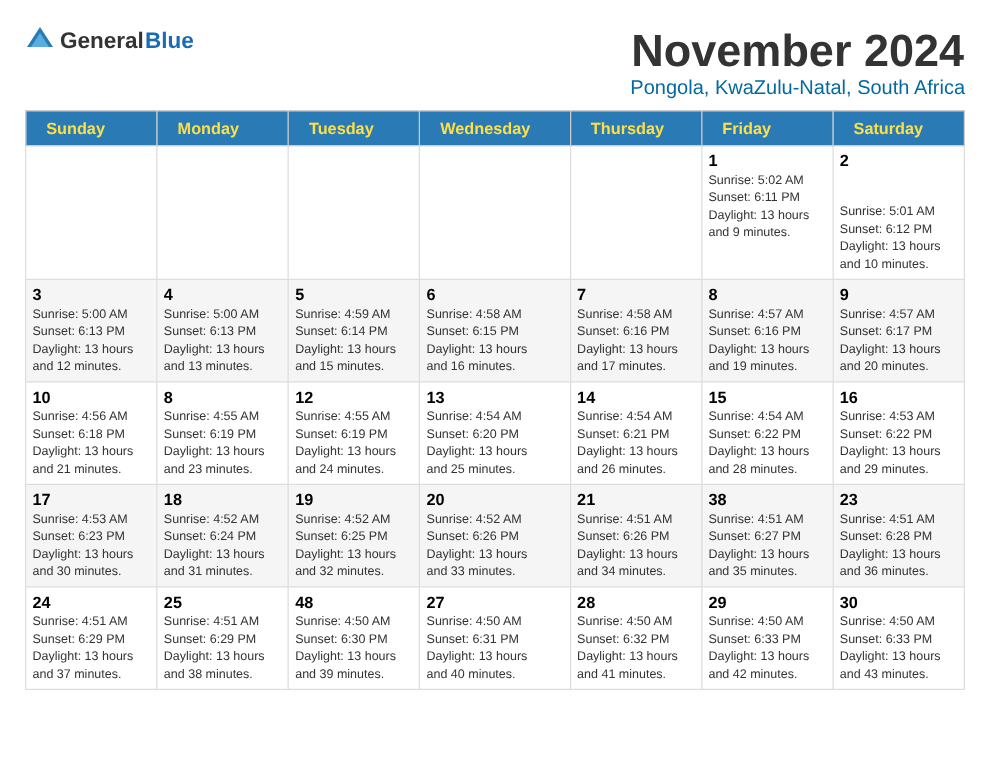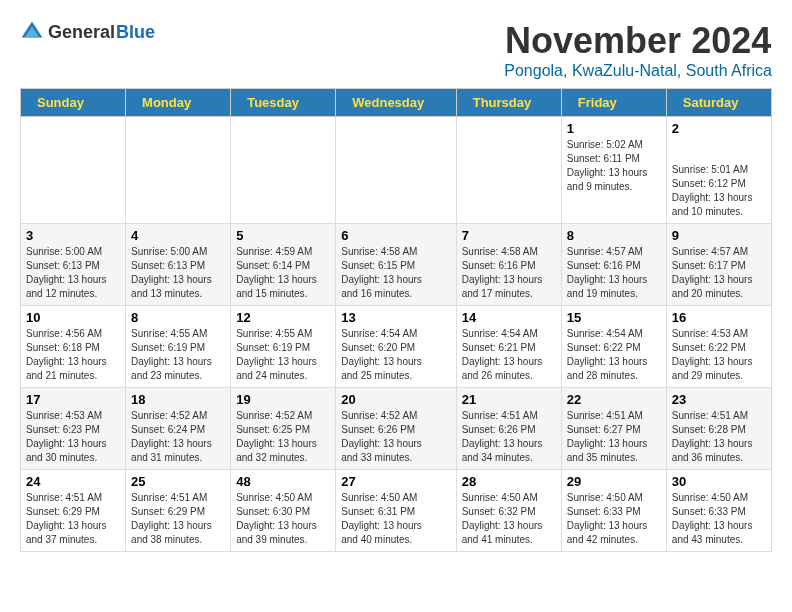--- a/index.html
+++ b/index.html
@@ -274,21 +274,21 @@
 and 33 minutes.</div>
           </td>
           <td>
             <span class="day-num">21</span>
             <div class="day-detail" style="white-space: pre-wrap;">Sunrise: 4:51 AM
 Sunset: 6:26 PM
 Daylight: 13 hours
 and 34 minutes.</div>
           </td>
           <td>
-            <span class="day-num">22</span>
+            <span class="day-num">38</span>
             <div class="day-detail" style="white-space: pre-wrap;">Sunrise: 4:51 AM
 Sunset: 6:27 PM
 Daylight: 13 hours
 and 35 minutes.</div>
           </td>
           <td>
             <span class="day-num">23</span>
             <div class="day-detail" style="white-space: pre-wrap;">Sunrise: 4:51 AM
 Sunset: 6:28 PM
 Daylight: 13 hours

